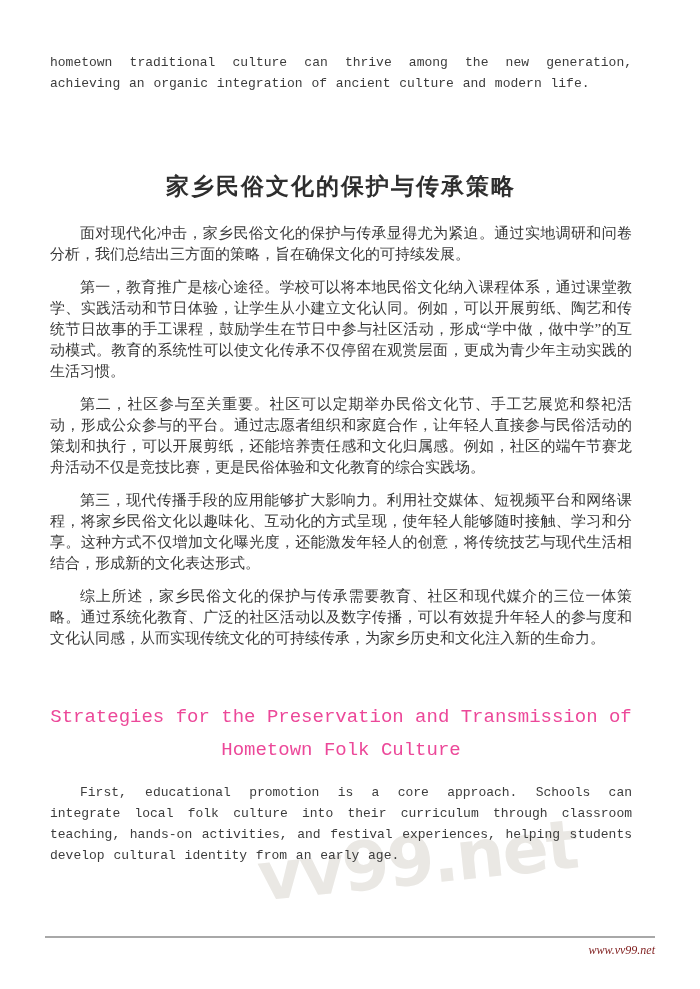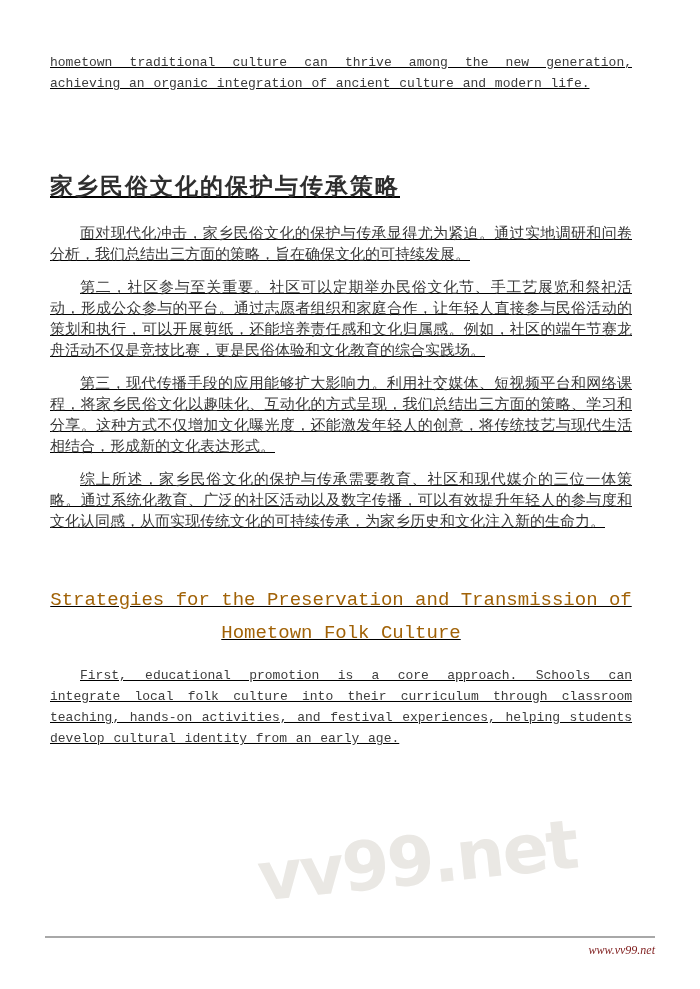--- a/index.html
+++ b/index.html
@@ -18,62 +18,62 @@
     position: relative;
     width: 700px;
     height: 989px;
     background: #ffffff;
   }
   .content {
     position: relative;
     z-index: 1;
     padding: 52px 68px 0 50px;
     box-sizing: border-box;
-    text-decoration: underline;
   }
   
   .en-para {
     font-family: "Liberation Mono", "DejaVu Sans Mono", monospace;
     font-size: 13px;
     line-height: 21px;
     color: #3c3c3c;
     text-align: justify;
     margin: 0;
     word-spacing: 1px;
   }
   .intro-para {
     text-indent: 0;
     margin-bottom: 0;
   }
   .cn-title {
     font-family: "Liberation Serif", "DejaVu Serif", serif;
     font-size: 23px;
     font-weight: bold;
     color: #2e2e2e;
+    text-align: center;
     line-height: 28px;
     margin: 79px 0 22px 0;
     letter-spacing: 2px;
   }
   .cn-para {
     font-family: "Liberation Serif", "DejaVu Serif", serif;
     font-size: 15px;
     line-height: 21px;
     color: #383838;
     text-align: justify;
     text-indent: 2em;
     margin: 0 0 12px 0;
   }
   .cn-para:last-of-type {
     margin-bottom: 0;
   }
   .en-title {
     font-family: "Liberation Mono", "DejaVu Sans Mono", monospace;
     font-size: 19px;
     font-weight: normal;
-    color: #a16207;
+    color: #ec4899;
     text-align: center;
     line-height: 33px;
     margin: 52px 0 15px 0;
   }
   .en-body-para {
     text-indent: 30px;
     margin-bottom: 12px;
   }
   .watermark {
     position: absolute;
@@ -119,24 +119,25 @@
   <div class="watermark">vv99.net</div>
 
   <div class="content">
 
     <p class="en-para intro-para">hometown traditional culture can thrive among the new generation, achieving an organic integration of ancient culture and modern life.</p>
 
     <h1 class="cn-title">家乡民俗文化的保护与传承策略</h1>
 
     <p class="cn-para">面对现代化冲击，家乡民俗文化的保护与传承显得尤为紧迫。通过实地调研和问卷分析，我们总结出三方面的策略，旨在确保文化的可持续发展。</p>
 
+    <p class="cn-para">第一，教育推广是核心途径。学校可以将本地民俗文化纳入课程体系，通过课堂教学、实践活动和节日体验，让学生从小建立文化认同。例如，可以开展剪纸、陶艺和传统节日故事的手工课程，鼓励学生在节日中参与社区活动，形成“学中做，做中学”的互动模式。教育的系统性可以使文化传承不仅停留在观赏层面，更成为青少年主动实践的生活习惯。</p>
 
     <p class="cn-para">第二，社区参与至关重要。社区可以定期举办民俗文化节、手工艺展览和祭祀活动，形成公众参与的平台。通过志愿者组织和家庭合作，让年轻人直接参与民俗活动的策划和执行，可以开展剪纸，还能培养责任感和文化归属感。例如，社区的端午节赛龙舟活动不仅是竞技比赛，更是民俗体验和文化教育的综合实践场。</p>
 
-    <p class="cn-para">第三，现代传播手段的应用能够扩大影响力。利用社交媒体、短视频平台和网络课程，将家乡民俗文化以趣味化、互动化的方式呈现，我们总结出三方面的策略、学习和分享。这种方式不仅增加文化曝光度，还能激发年轻人的创意，将传统技艺与现代生活相结合，形成新的文化表达形式。</p>
+    <p class="cn-para">第三，现代传播手段的应用能够扩大影响力。利用社交媒体、短视频平台和网络课程，将家乡民俗文化以趣味化、互动化的方式呈现，使年轻人能够随时接触、学习和分享。这种方式不仅增加文化曝光度，还能激发年轻人的创意，将传统技艺与现代生活相结合，形成新的文化表达形式。</p>
 
     <p class="cn-para">综上所述，家乡民俗文化的保护与传承需要教育、社区和现代媒介的三位一体策略。通过系统化教育、广泛的社区活动以及数字传播，可以有效提升年轻人的参与度和文化认同感，从而实现传统文化的可持续传承，为家乡历史和文化注入新的生命力。</p>
 
     <h2 class="en-title">
       <span style="display:block">Strategies for the Preservation and Transmission of</span>
       <span style="display:block">Hometown Folk Culture</span>
     </h2>
 
 
     <p class="en-para en-body-para">First, educational promotion is a core approach. Schools can integrate local folk culture into their curriculum through classroom teaching, hands-on activities, and festival experiences, helping students develop cultural identity from an early age.</p>

